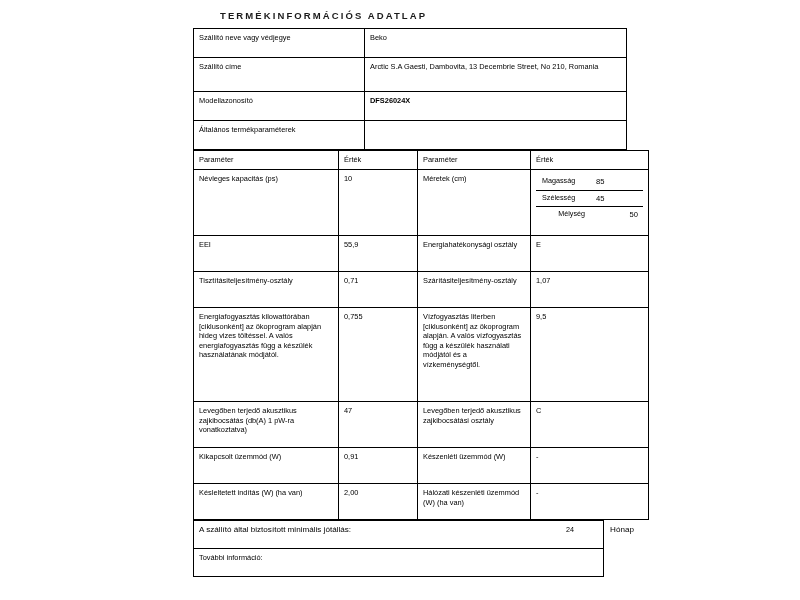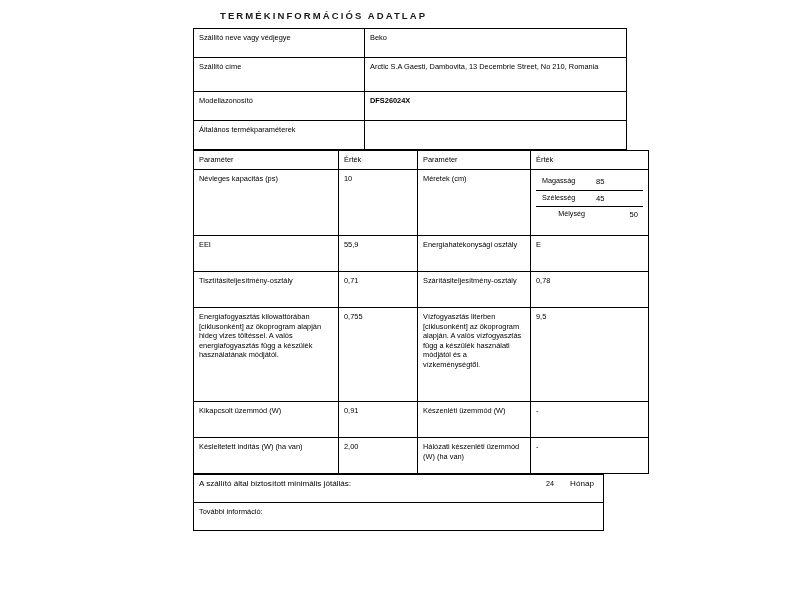--- a/index.html
+++ b/index.html
@@ -85,20 +85,21 @@
     font-size: 7.2px;
     padding: 3px 5px 3px 6px;
     line-height: 1.2;
   }
   table.sub tr:last-child td { border-bottom: 0; text-align: right; }
   table.sub td.sub-val { width: 42px; font-size: 7.6px; }
 
   .warranty-row {
     display: flex;
     align-items: baseline;
+    gap: 20px;
   }
   .warranty-row .w-text { flex: 0 0 auto; font-size: 8.1px; }
   .warranty-row .w-num {
     flex: 0 0 auto;
     margin-left: 195px;
     font-size: 7.2px;
   }
   .warranty-row .w-unit {
     flex: 0 0 auto;
     margin-left: 16px;
@@ -171,31 +172,37 @@
         <td class="c-p1" style="height:26px">EEI</td>
         <td class="c-v1 val">55,9</td>
         <td class="c-p2">Energiahatékonysági osztály</td>
         <td class="c-v2 val">E</td>
       </tr>
 
       <tr>
         <td class="c-p1" style="height:26px">Tisztításiteljesítmény-osztály</td>
         <td class="c-v1 val">0,71</td>
         <td class="c-p2 lbl-sm">Szárításiteljesítmény-osztály</td>
-        <td class="c-v2 val">0,78</td>
+        <td class="c-v2 val">1,07</td>
       </tr>
 
       <tr>
         <td class="c-p1" style="height:84px">Energiafogyasztás kilowattórában [ciklusonként] az ökoprogram alapján hideg vizes töltéssel. A valós energiafogyasztás függ a készülék használatának módjától.</td>
         <td class="c-v1 val">0,755</td>
         <td class="c-p2">Vízfogyasztás literben [ciklusonként] az ökoprogram alapján. A valós vízfogyasztás függ a készülék használati módjától és a vízkeménységtől.</td>
         <td class="c-v2 val">9,5</td>
       </tr>
 
 
+      <tr>
+        <td class="c-p1" style="height:36px">Levegőben terjedő akusztikus zajkibocsátás (db(A) 1 pW-ra vonatkoztatva)</td>
+        <td class="c-v1 val">47</td>
+        <td class="c-p2">Levegőben terjedő akusztikus zajkibocsátási osztály</td>
+        <td class="c-v2">C</td>
+      </tr>
 
       <tr>
         <td class="c-p1" style="height:26px">Kikapcsolt üzemmód (W)</td>
         <td class="c-v1 val">0,91</td>
         <td class="c-p2 lbl-sm">Készenléti üzemmód (W)</td>
         <td class="c-v2 val">-</td>
       </tr>
 
       <tr>
         <td class="c-p1" style="height:26px">Késleltetett indítás (W) (ha van)</td>

